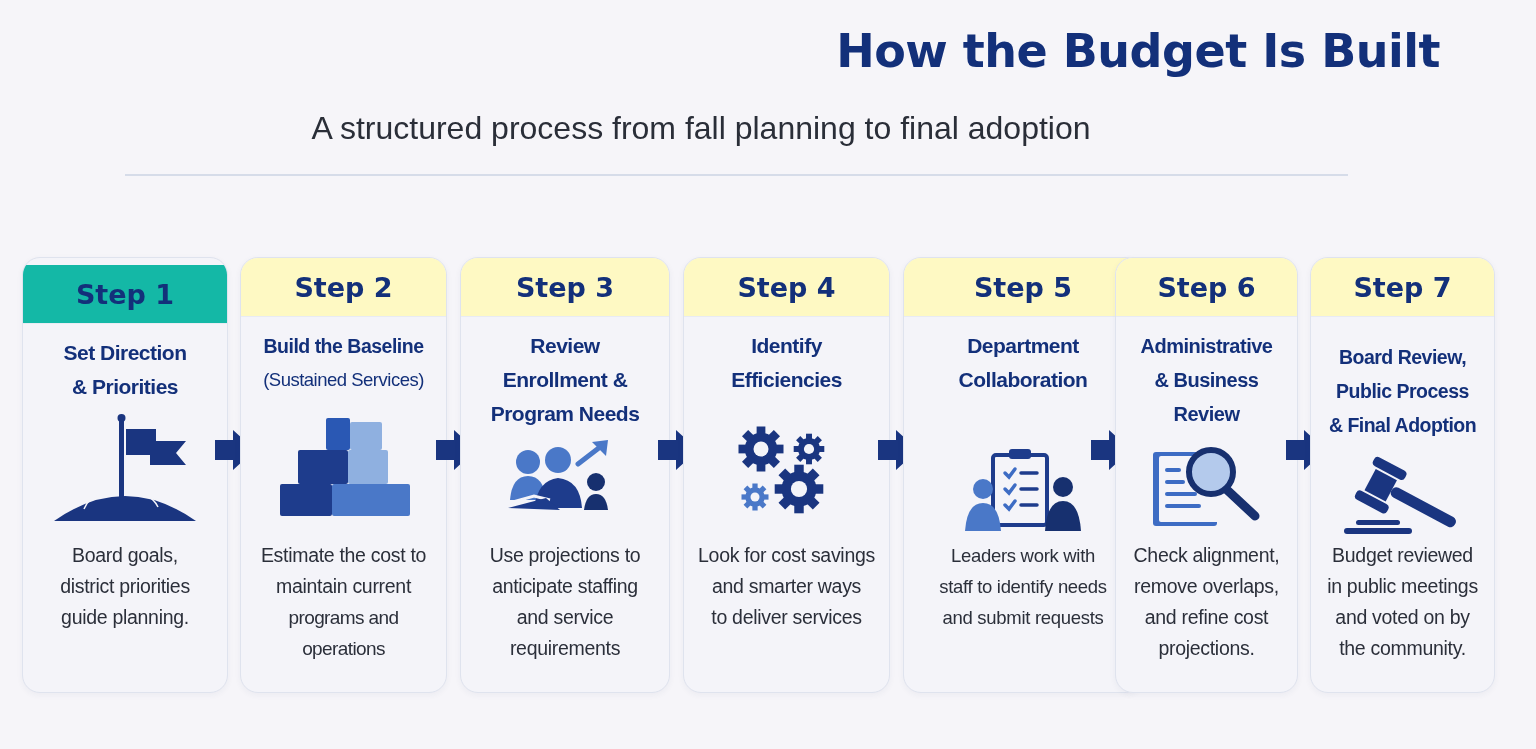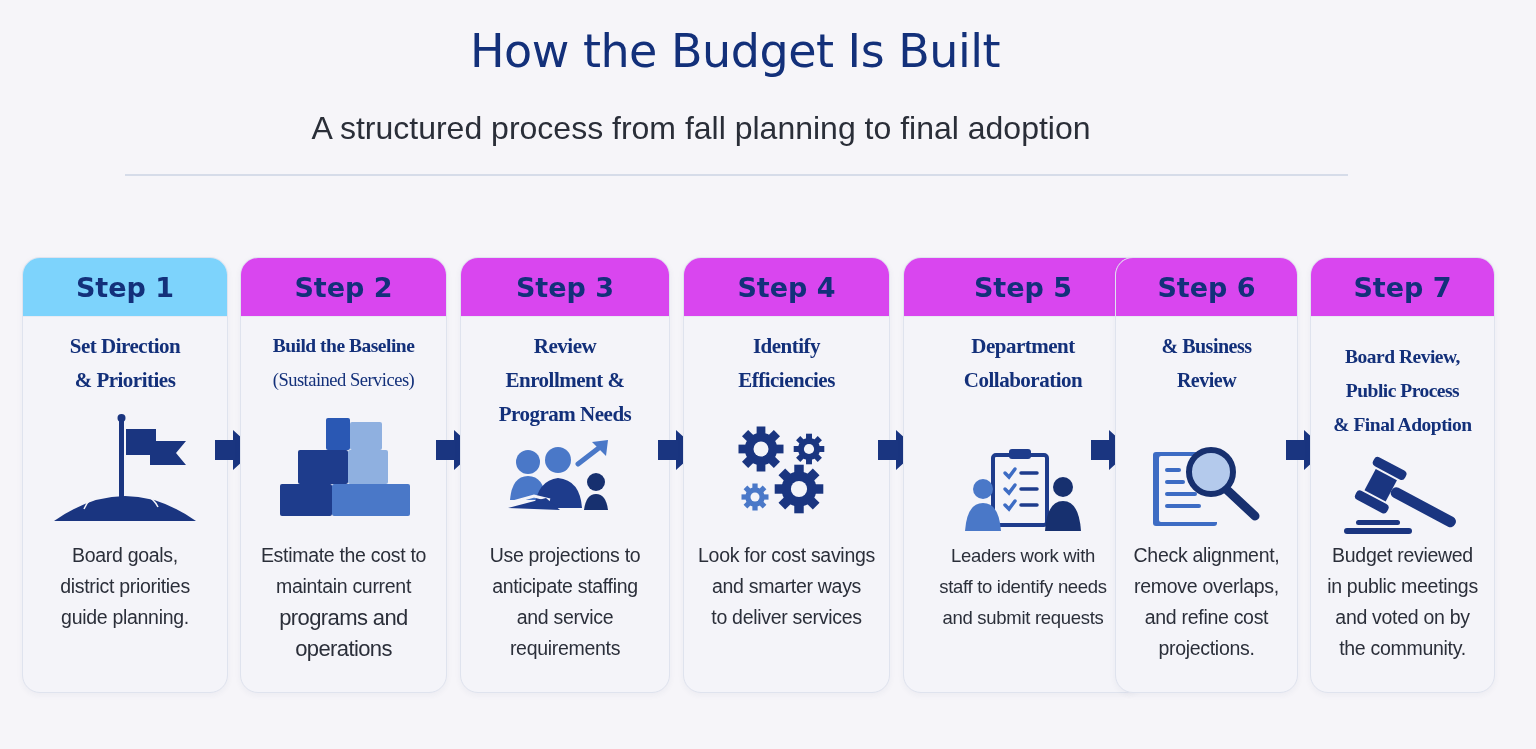--- a/index.html
+++ b/index.html
@@ -5,56 +5,55 @@
   * { box-sizing: border-box; margin: 0; padding: 0; }
   html, body { width: 1536px; height: 749px; overflow: hidden; }
   body {
     background: #f6f5f9;
     font-family: "Liberation Sans", "DejaVu Sans", sans-serif;
     color: #1f2a44;
     position: relative;
   }
   .title {
     position: absolute; left: 0; width: 1440px; top: 24px;
-    text-align: center; font-size: 46px; font-weight: normal;
+    text-align: right; font-size: 46px; font-weight: bold;
     color: #13307a; letter-spacing: -0.5px;
     font-family: "DejaVu Sans", sans-serif;
-    margin-left: 15px;
   }
   .subtitle {
     position: absolute; left: 0; width: 1402px; top: 110px;
     text-align: center; font-size: 32px; color: #2a2e38;
     font-family: "Liberation Sans", sans-serif;
   }
   .divider {
     position: absolute; left: 125px; width: 1223px; top: 174px;
     height: 2px; background: #d6dce9;
   }
   .card {
     position: absolute; top: 257px; height: 436px;
     background: #f4f4f9;
     border: 1.5px solid #dfe3ee;
     border-radius: 18px;
     overflow: hidden;
     box-shadow: 0 2px 6px rgba(40,50,90,0.05);
   }
   .card-head {
-    height: 59px; background: #d946ef;
+    height: 59px; background: #fef9c3;
     display: flex; align-items: center; justify-content: center;
     font-size: 27px; font-weight: bold; color: #13307a;
     font-family: "DejaVu Sans", sans-serif;
     border-bottom: 1px solid #e8ebf3;
   }
-  .card.first .card-head { background: #7dd3fc; }
+  .card.first .card-head { background: #14b8a6; margin-top: 7px; }
   .card-name {
     margin-top: 12px;
     text-align: center; font-size: 21px; font-weight: bold;
     color: #13307a; line-height: 34px; padding: 0 4px;
     letter-spacing: -0.5px;
-    font-family: Liberation Serif, serif;
+    font-family: Liberation Sans, sans-serif;
     height: 104px;
   }
   .card-icon {
     position: absolute; left: 0; right: 0; top: 150px; height: 120px;
     display: flex; align-items: center; justify-content: center;
   }
   .card-desc {
     position: absolute; left: 0; right: 0; top: 282px;
     text-align: center; font-size: 19.5px; line-height: 31px;
     color: #2b2f3a; padding: 0 6px;
@@ -114,21 +113,21 @@
       <rect x="24" y="34" width="50" height="34" rx="2" fill="#1e3c8c"></rect>
       <rect x="74" y="34" width="40" height="34" rx="2" fill="#8fb0e0"></rect>
 
       <rect x="52" y="2" width="24" height="32" rx="2" fill="#2a58b4"></rect>
       <rect x="76" y="6" width="32" height="28" rx="2" fill="#8fb0e0"></rect>
     </svg>
   </div>
   <div class="card-desc">
     <div>Estimate the cost to</div>
     <div>maintain current</div>
-    <div style="font-size:22px;letter-spacing:-0.6px;">programs and operations</div>
+    <div style="font-size:19px;letter-spacing:-0.6px;">programs and operations</div>
   </div>
 </div>
 
 <svg class="arrow" style="left:434px;" viewBox="0 0 44 44">
   <path d="M2 12 H 20 V 2 L 42 22 L 20 42 V 32 H 2 Z" fill="#1a3580"></path>
 </svg>
 
 <div class="card" style="left:460px;width:210px;">
   <div class="card-head">Step 3</div>
   <div class="card-name">
@@ -244,20 +243,21 @@
   </div>
 </div>
 
 <svg class="arrow" style="left:1089px;" viewBox="0 0 44 44">
   <path d="M2 12 H 20 V 2 L 42 22 L 20 42 V 32 H 2 Z" fill="#1a3580"></path>
 </svg>
 
 <div class="card" style="left:1115px;width:183px;">
   <div class="card-head">Step 6</div>
   <div class="card-name" style="font-size:20px;">
+    <div>Administrative</div>
     <div>&amp; Business</div>
     <div>Review</div>
   </div>
   <div class="card-icon" style="top:168px;">
     <svg width="116" height="84" viewBox="0 0 116 84">
       <rect x="4" y="8" width="64" height="74" rx="3" fill="#3d6cc4"></rect>
       <rect x="10" y="12" width="60" height="66" rx="2" fill="#f4f4f9"></rect>
       <g stroke="#3d6cc4" stroke-width="4" stroke-linecap="round">
         <line x1="18" y1="26" x2="30" y2="26"></line>
         <line x1="18" y1="38" x2="34" y2="38"></line>

